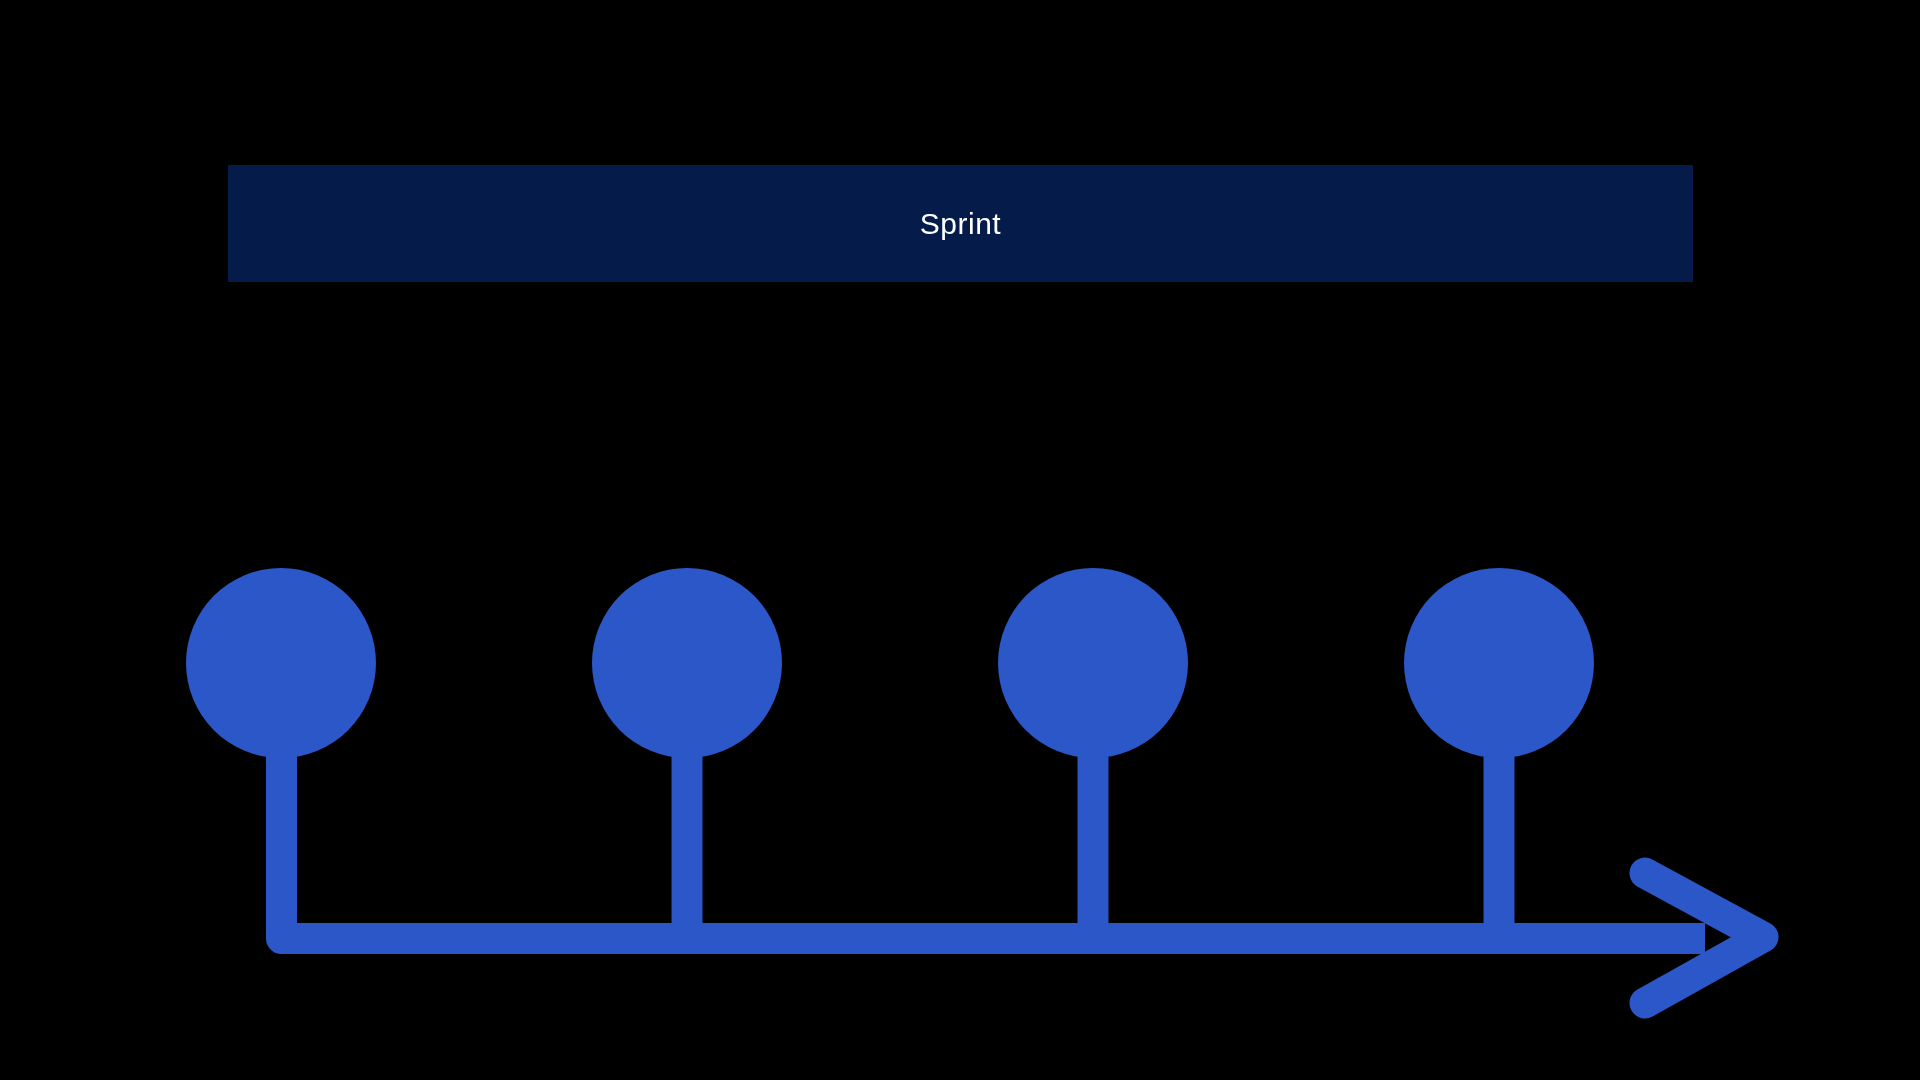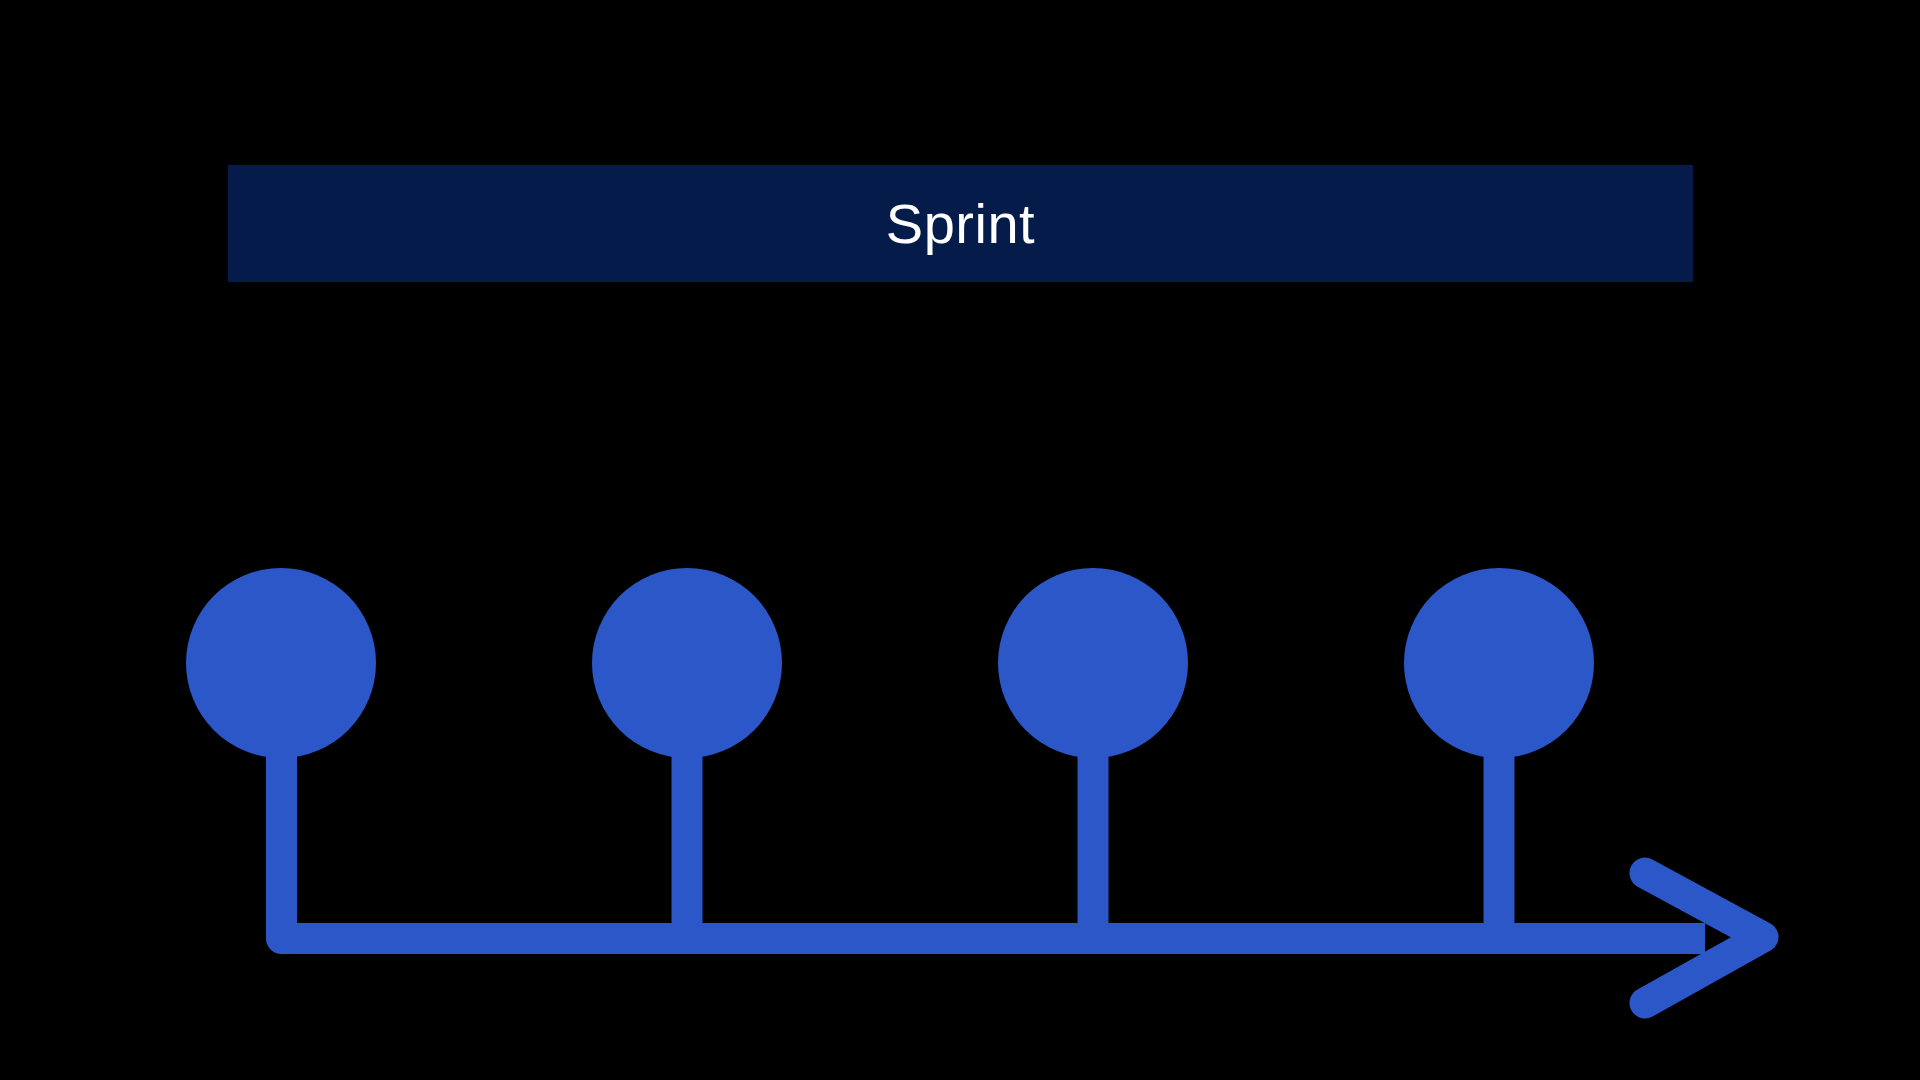--- a/index.html
+++ b/index.html
@@ -23,21 +23,21 @@
     top: 165px;
     width: 1465px;
     height: 117px;
     background: var(--banner-navy, #051C4B);
     display: flex;
     align-items: center;
     justify-content: center;
   }
   .banner-label {
     color: var(--text-white, #ffffff);
-    font-size: 56px;
+    font-size: 30px;
     font-weight: 400;
     letter-spacing: 0.5px;
     font-family: "Liberation Sans", sans-serif;
   }
   .timeline-svg {
     position: absolute;
     left: 0;
     top: 0;
     width: 1920px;
     height: 1080px;

